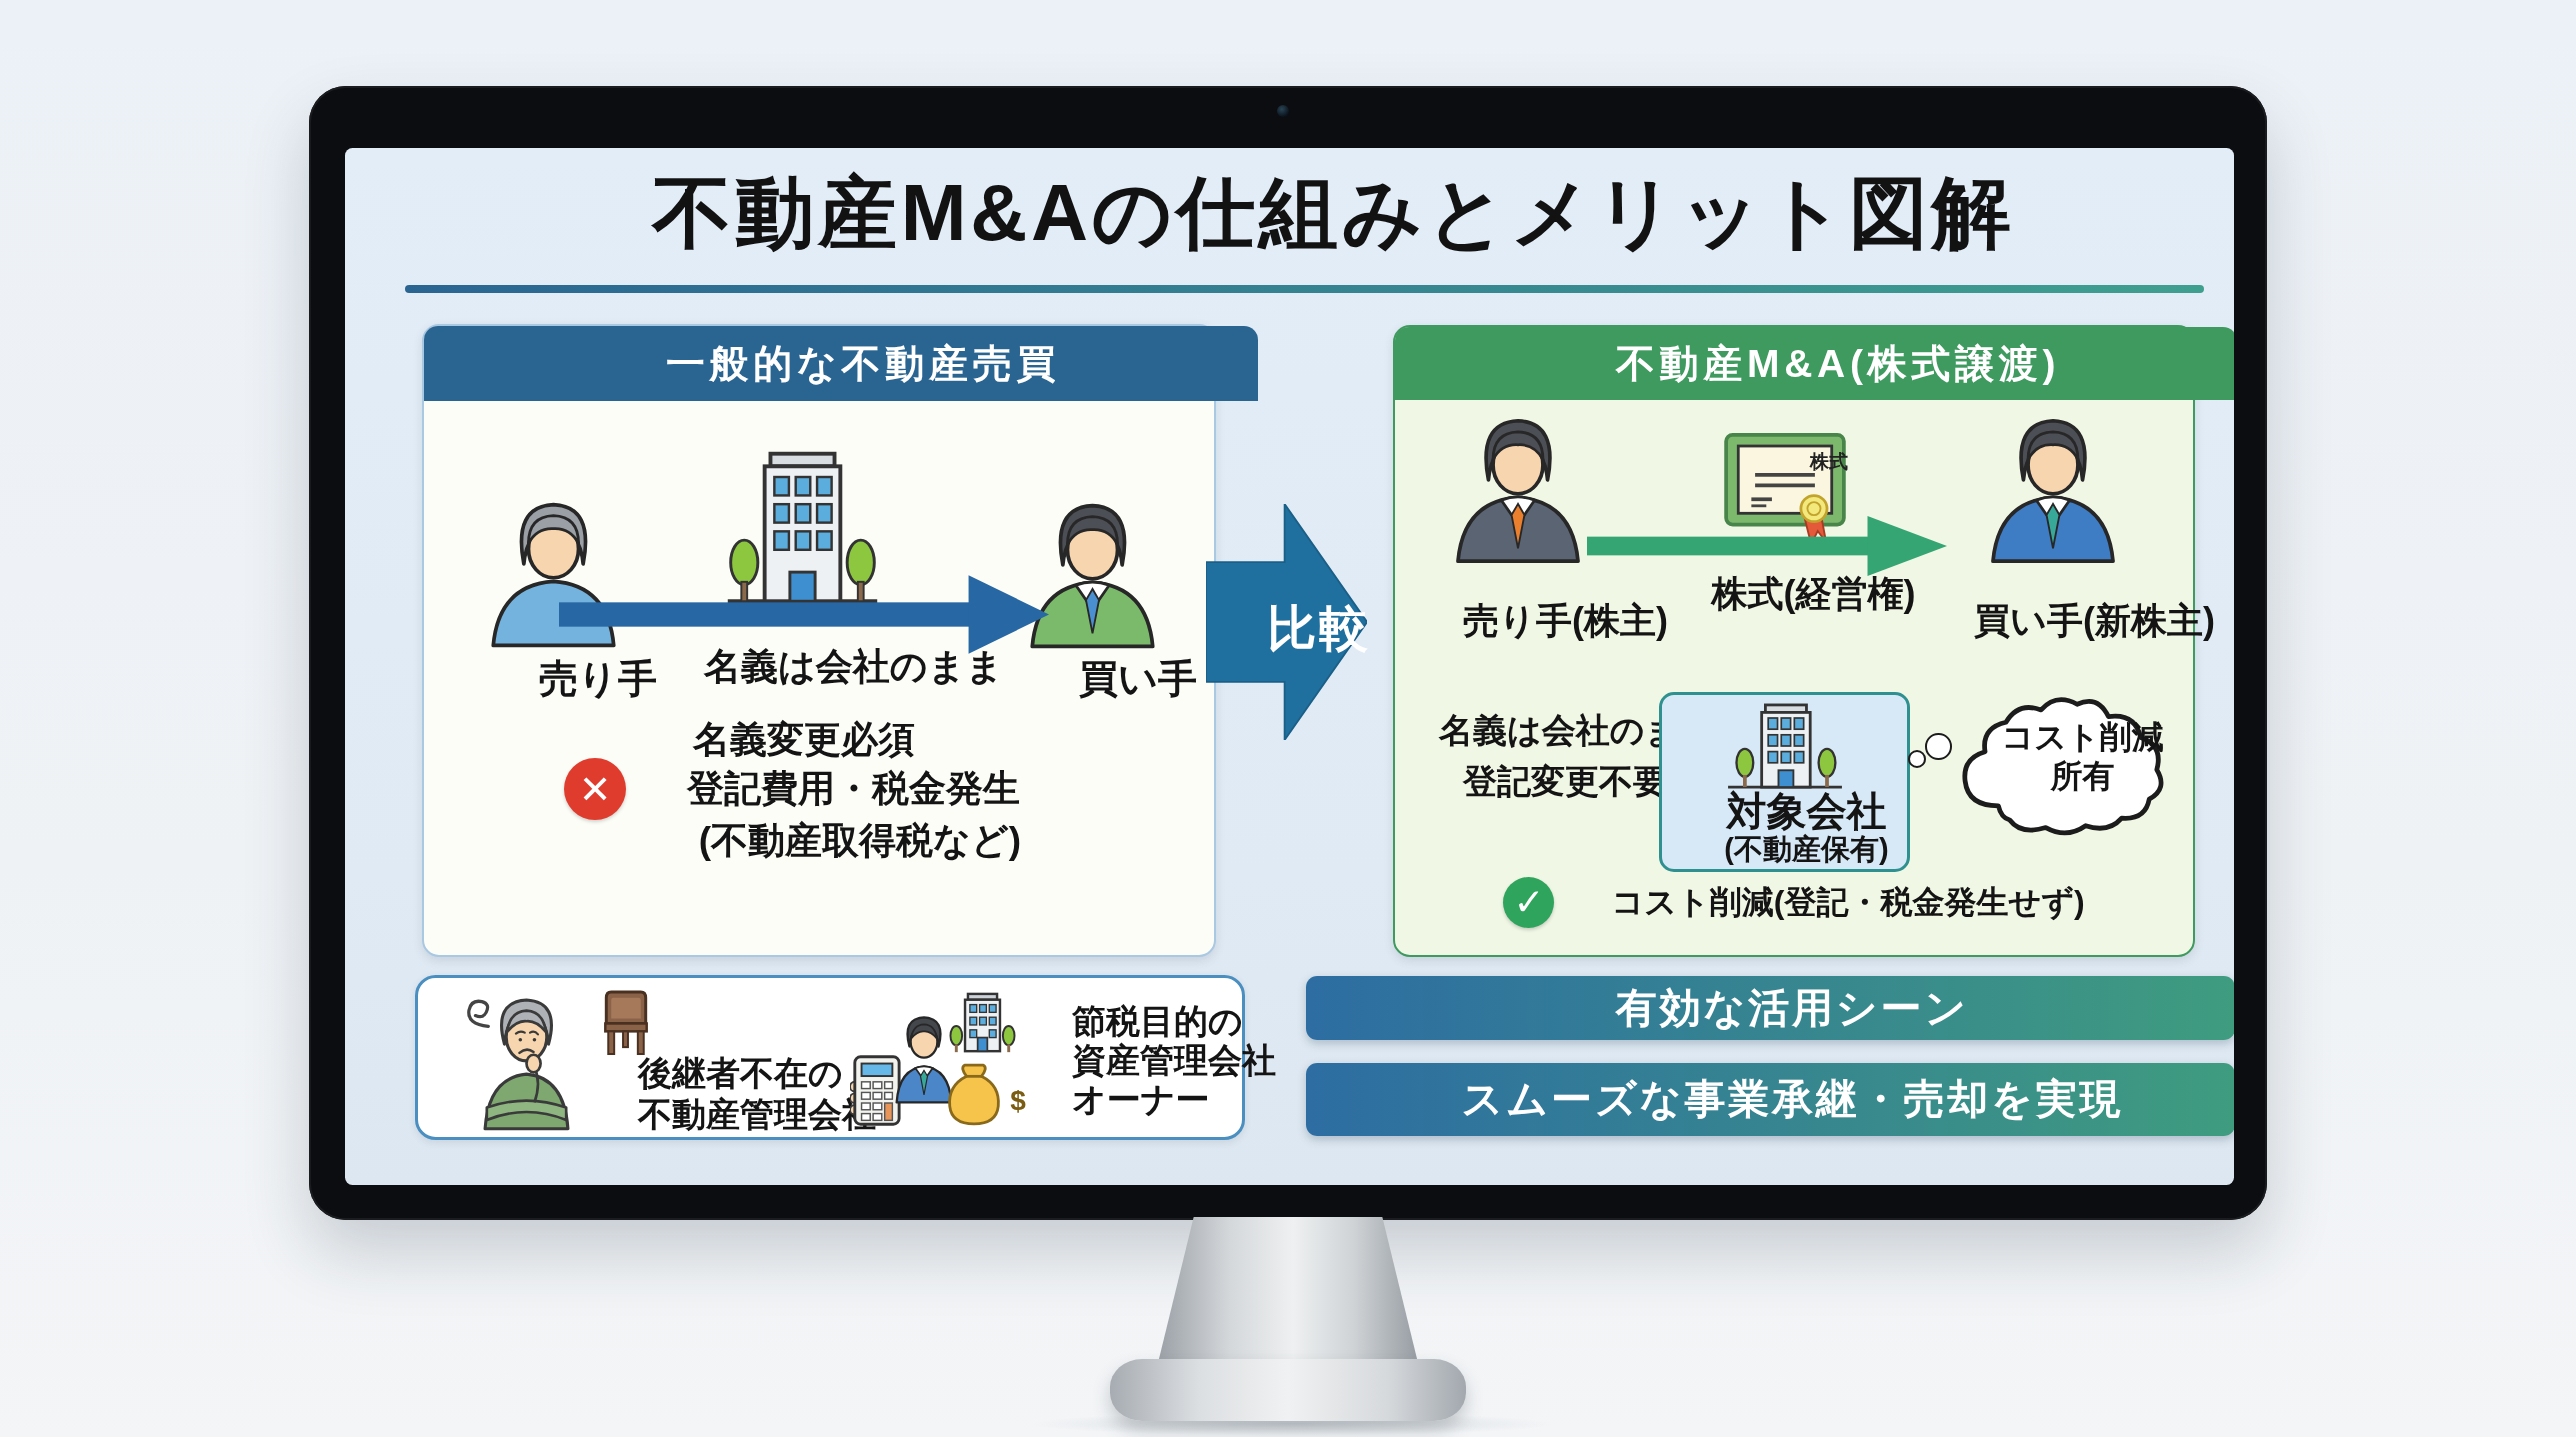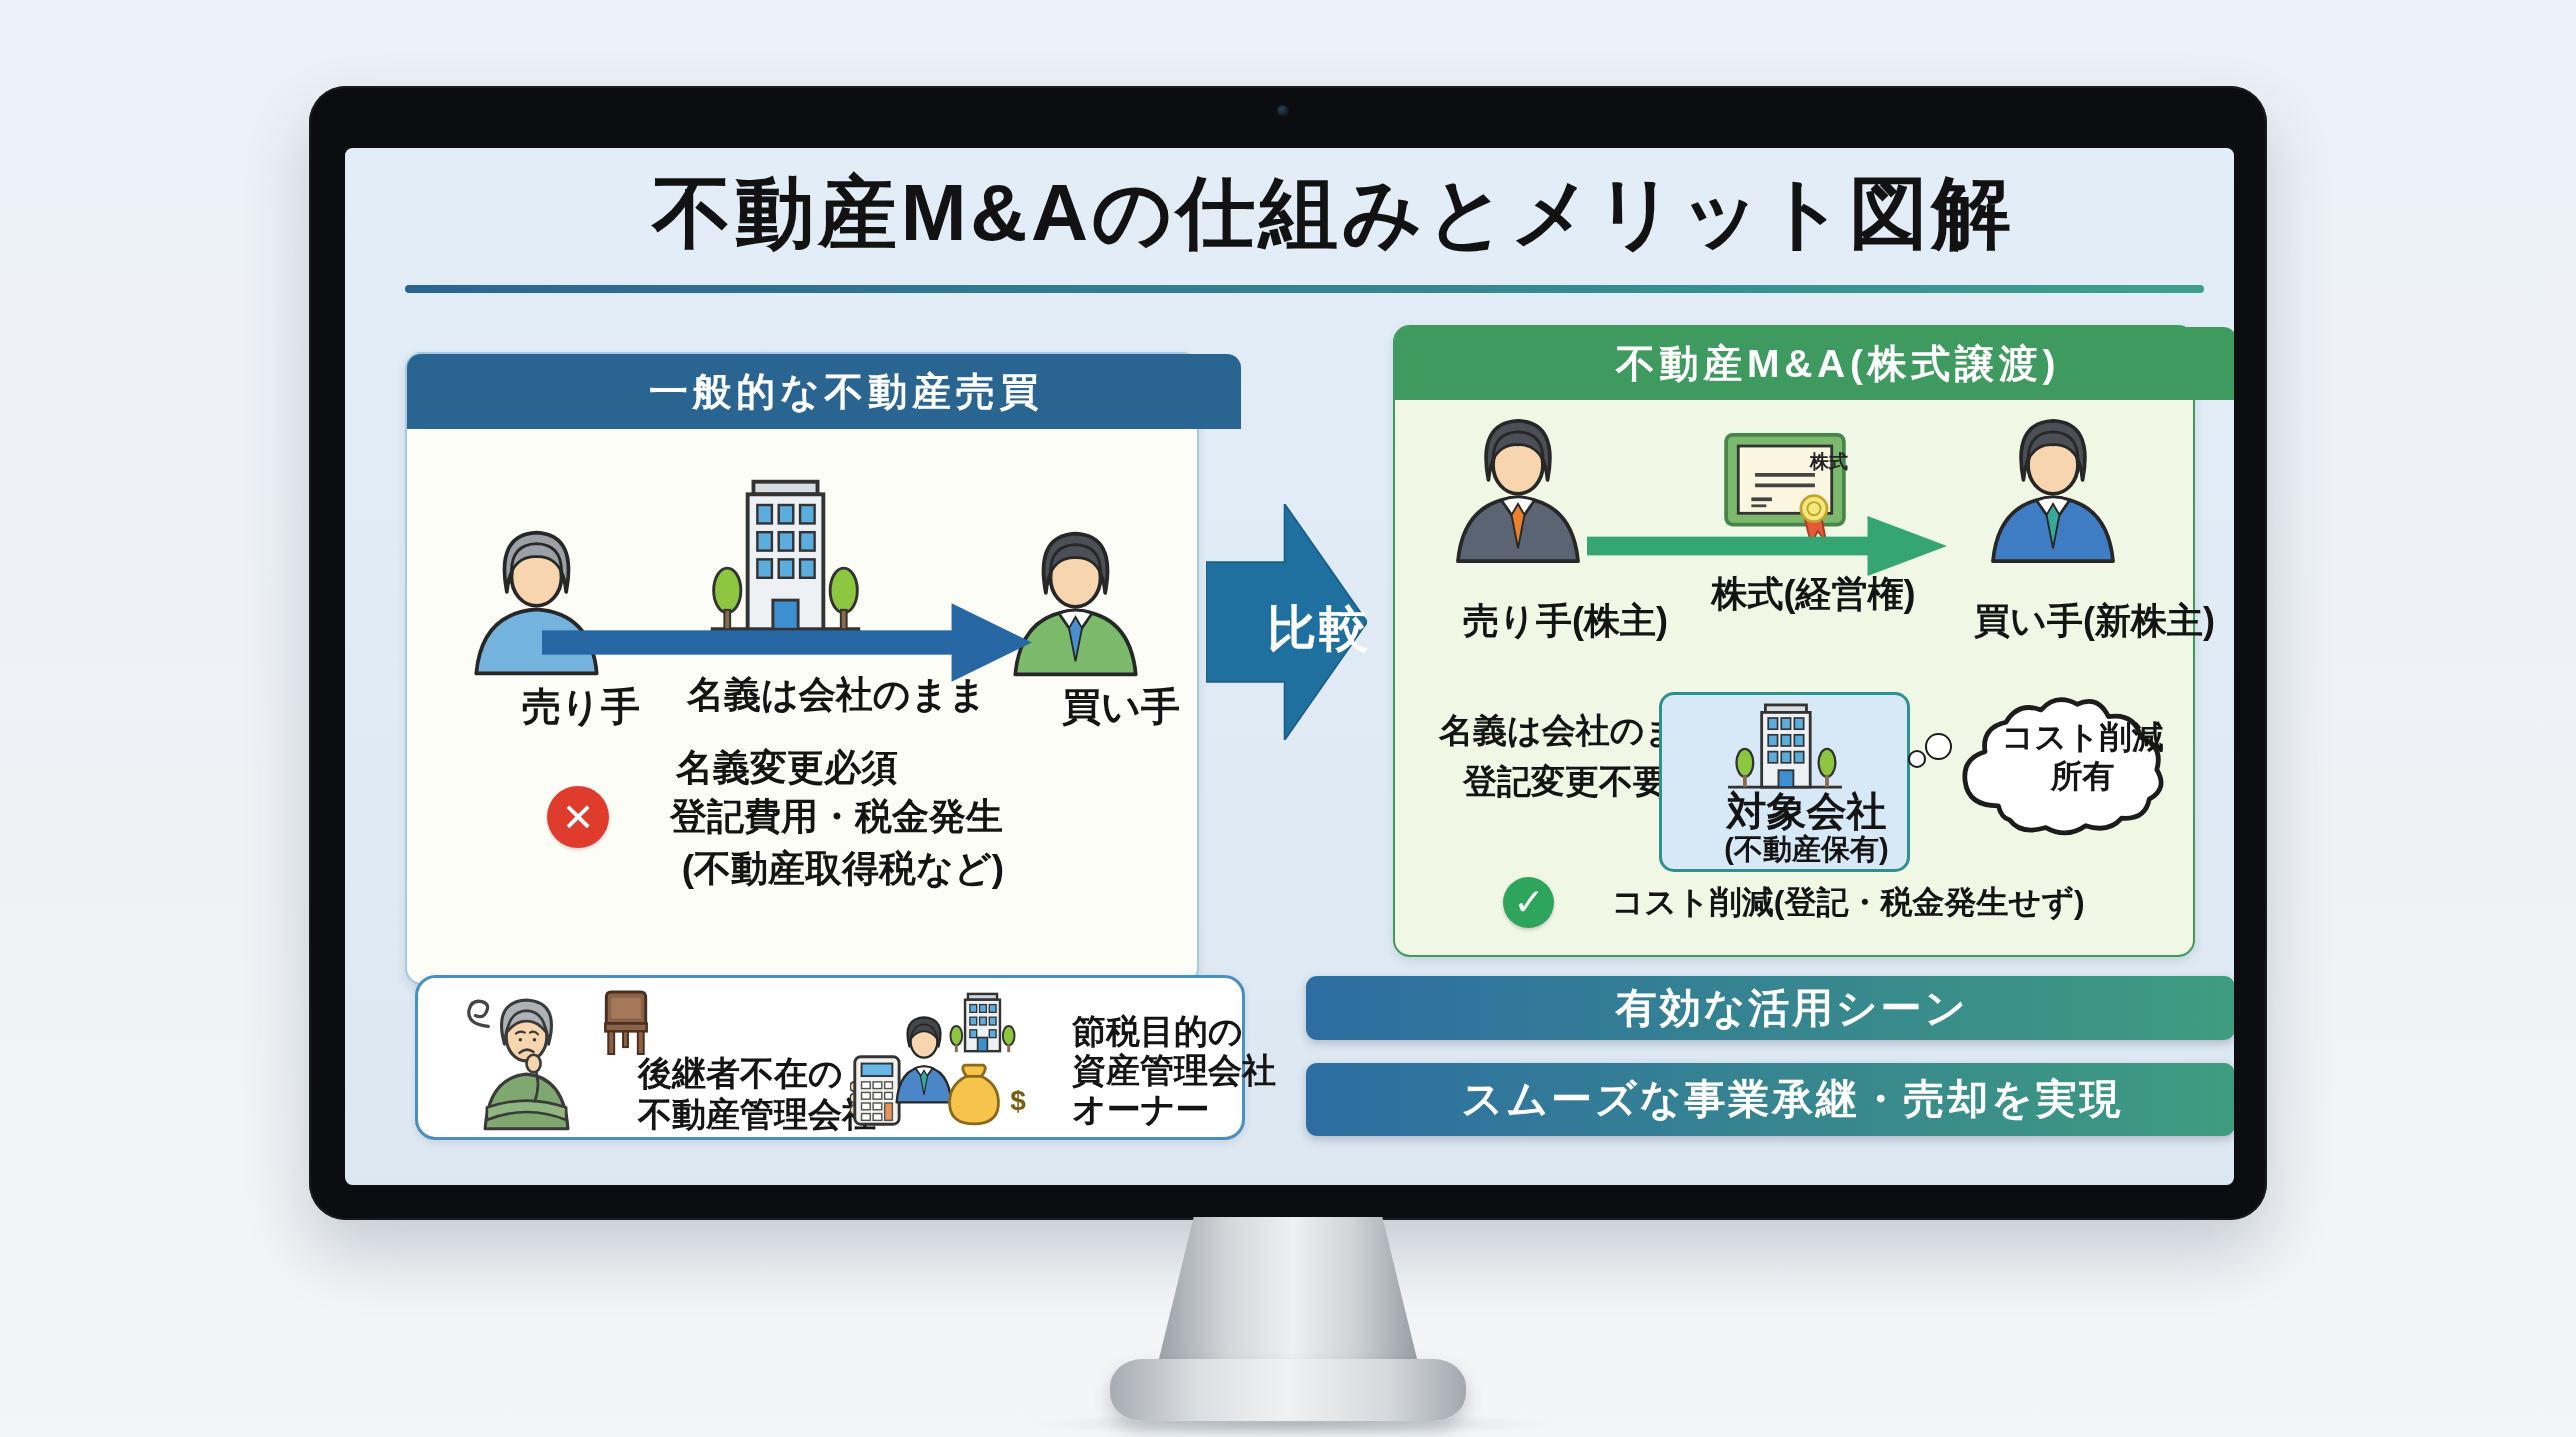--- a/index.html
+++ b/index.html
@@ -40,21 +40,21 @@
     background:radial-gradient(ellipse at center,rgba(90,105,120,.22),rgba(90,105,120,0) 70%);}
   .page-title{top:13px;left:0;width:100%;font-size:79px;font-weight:900;color:#121212;letter-spacing:3.7px;}
   .title-divider{left:60px;top:137px;width:1799px;height:8.4px;border-radius:4.7px;
     background:linear-gradient(90deg,var(--left-header,#2a6592),#3f9f8f);}
 
   .panel{border-radius:17px;box-shadow:0 3.7px 9.4px rgba(60,80,100,.14);}
   .panel-header{left:0;top:0;width:100%;height:75px;border-radius:14px 14px 0 0;
     display:flex;align-items:center;justify-content:center;
     color:#fff;font-size:39px;font-weight:900;letter-spacing:4.7px;}
 
-  .panel-left{left:60px;top:176px;width:790px;height:629px;background:#fdfdf8;border:2.8px solid #a9c8e1;margin-top:28px;}
+  .panel-left{left:77px;top:176px;width:790px;height:629px;background:#fdfdf8;border:2.8px solid #a9c8e1;}
   .panel-left .panel-header{background:var(--left-header,#2a6592);height:75px;}
   .panel-right{left:1048px;top:177px;width:798px;height:628px;background:#f1f7e5;border:2.8px solid var(--right-header,#3f9a5f);}
   .panel-right .panel-header{background:var(--right-header,#3f9a5f);height:73px;}
 
   .actor-label{font-size:39px;font-weight:900;color:#141414;}
   .flow-label{font-size:37px;font-weight:900;color:#141414;}
   .rp-label{font-size:36px;font-weight:900;color:#141414;}
   .note-text{font-size:37px;font-weight:900;color:#141414;}
 
   .badge{border-radius:50%;display:flex;align-items:center;justify-content:center;
@@ -372,21 +372,21 @@
         </svg>
       </div>
 
       <div class="abs" style="left:528px;top:84px;width:56px;height:66px;">
         <svg viewBox="0 0 60 70" width="56" height="66">
           <path d="M22 15 Q15 6 20 3 L40 3 Q45 6 38 15 Q58 25 56 47 Q54 66 30 66 Q6 66 4 47 Q2 25 22 15 Z" fill="#f6c44a" stroke="#8a6a1a" stroke-width="3" stroke-linejoin="round"></path>
           <line x1="21" y1="15" x2="39" y2="15" stroke="#8a6a1a" stroke-width="3"></line>
         </svg>
         <div class="abs nowrap" style="left:0;top:22.5px;width:56px;text-align:center;font-size:28px;font-weight:900;color:#7a5c12;">$</div>
       </div>
-      <div class="abs" style="left:610px;top:34px;">
+      <div class="abs" style="left:610px;top:24px;">
         <div class="usage-text nowrap" style="line-height:39px;">節税目的の</div>
         <div class="usage-text nowrap" style="line-height:39px;">資産管理会社</div>
         <div class="usage-text nowrap" style="line-height:39px;">オーナー</div>
       </div>
     </div>
 
     <div class="abs banner banner-1 nowrap">有効な活用シーン</div>
     <div class="abs banner banner-2 nowrap">スムーズな事業承継・売却を実現</div>
 
   </div>

